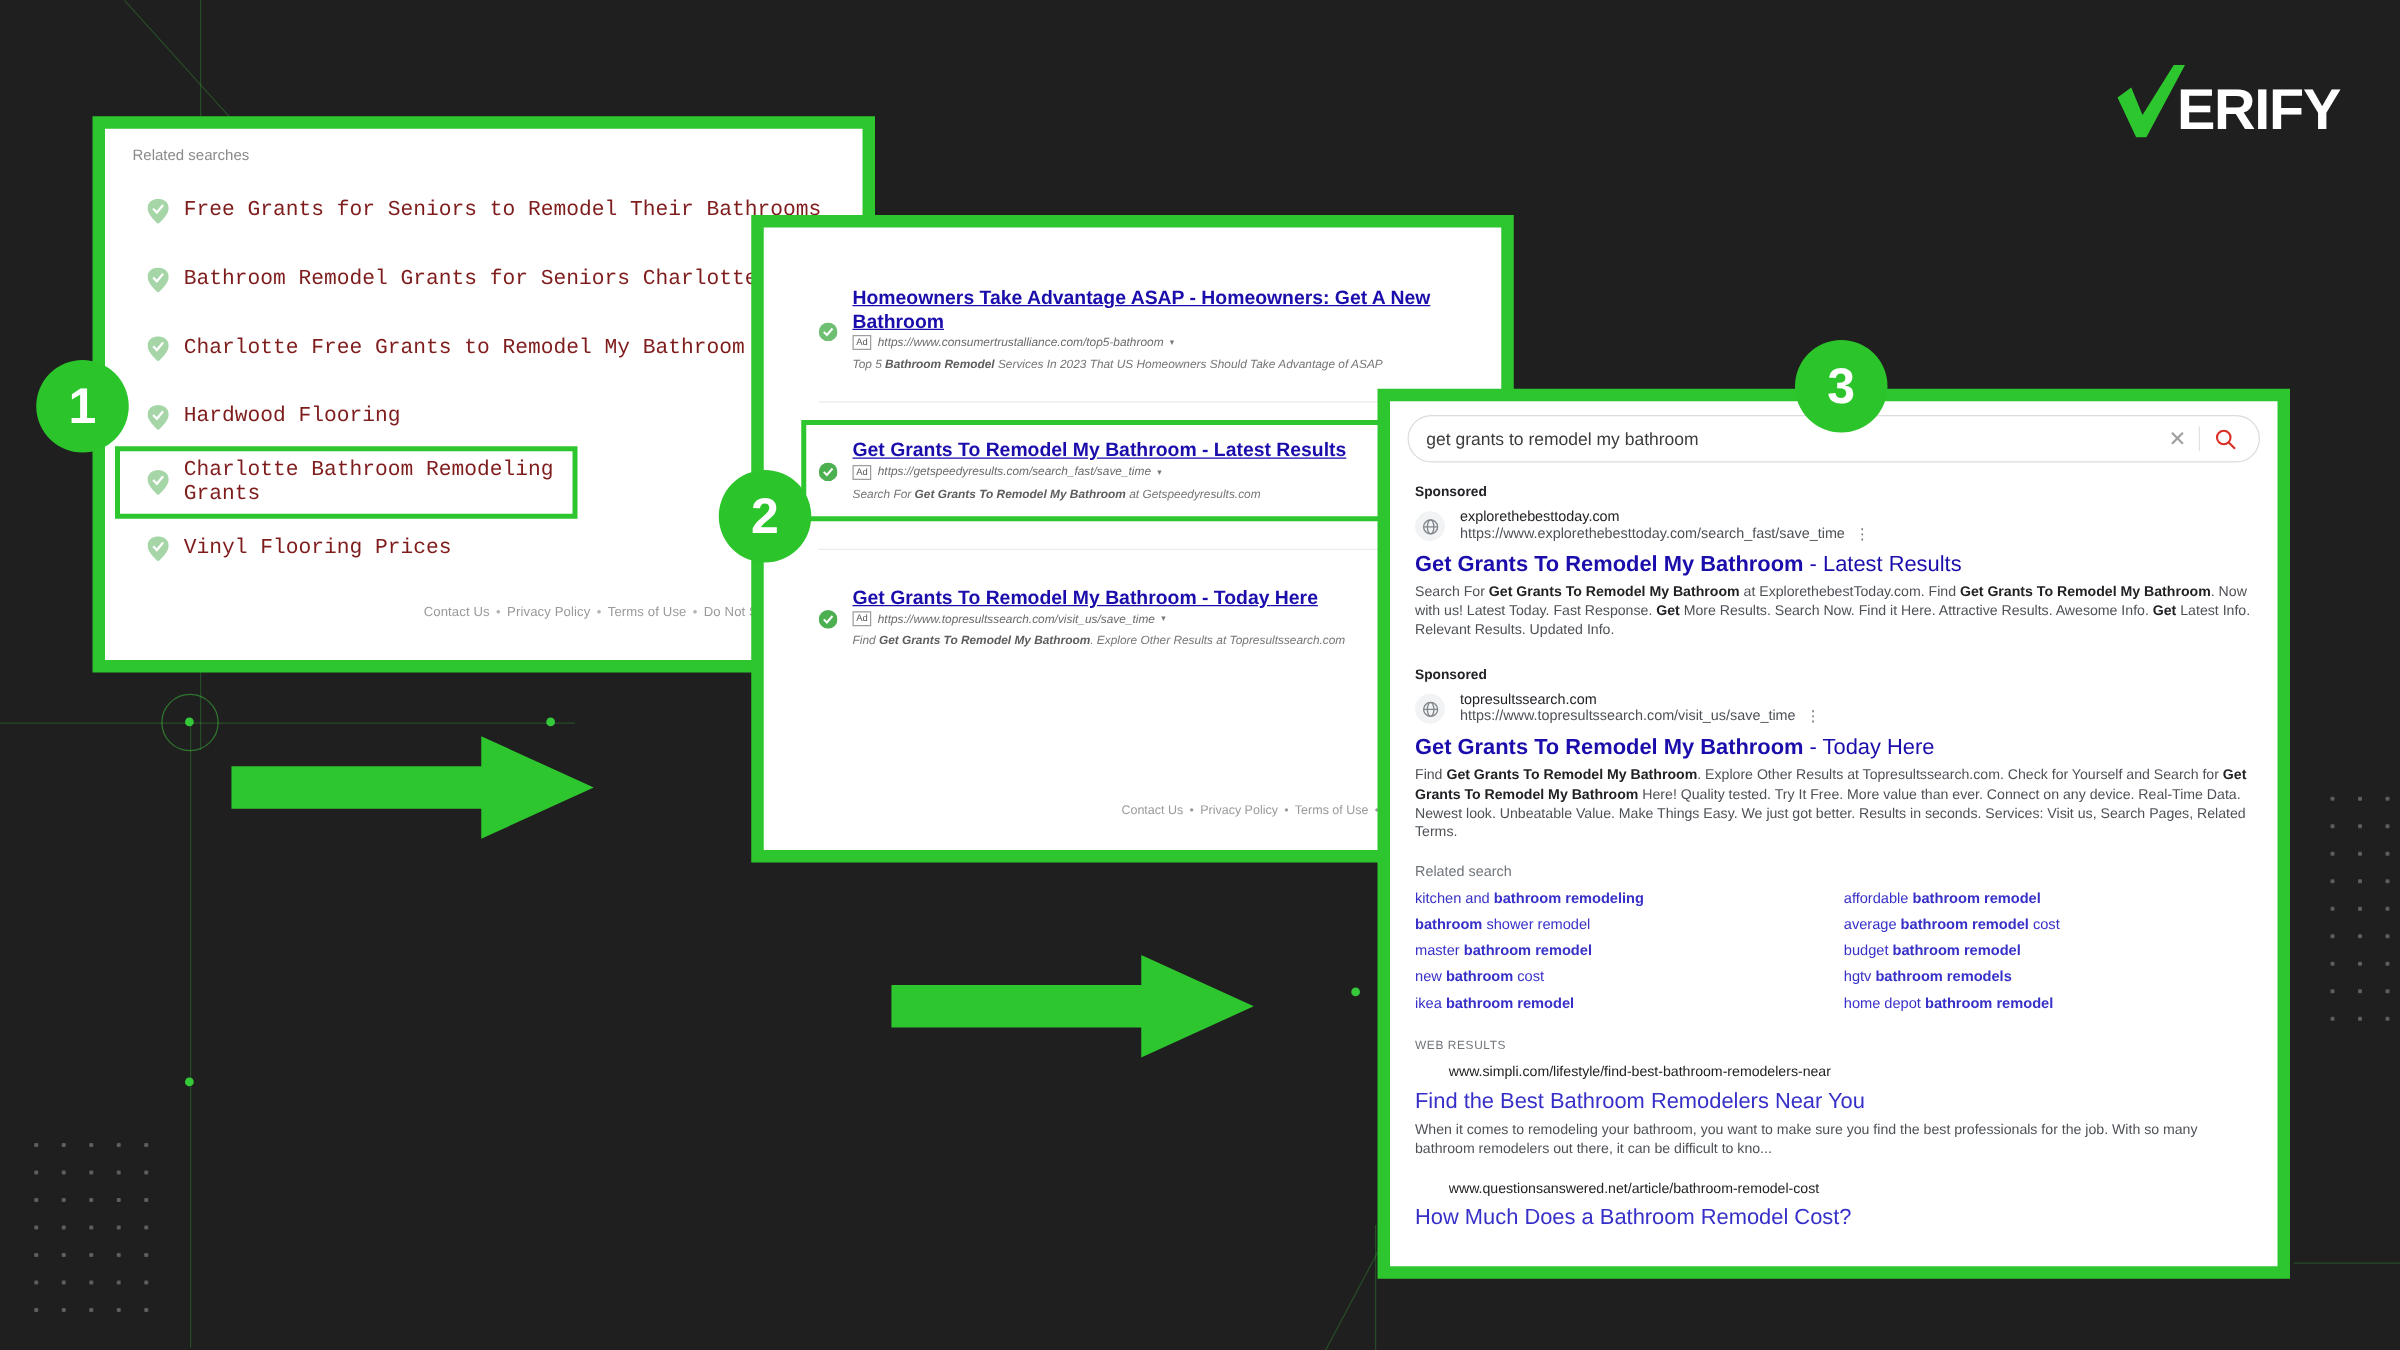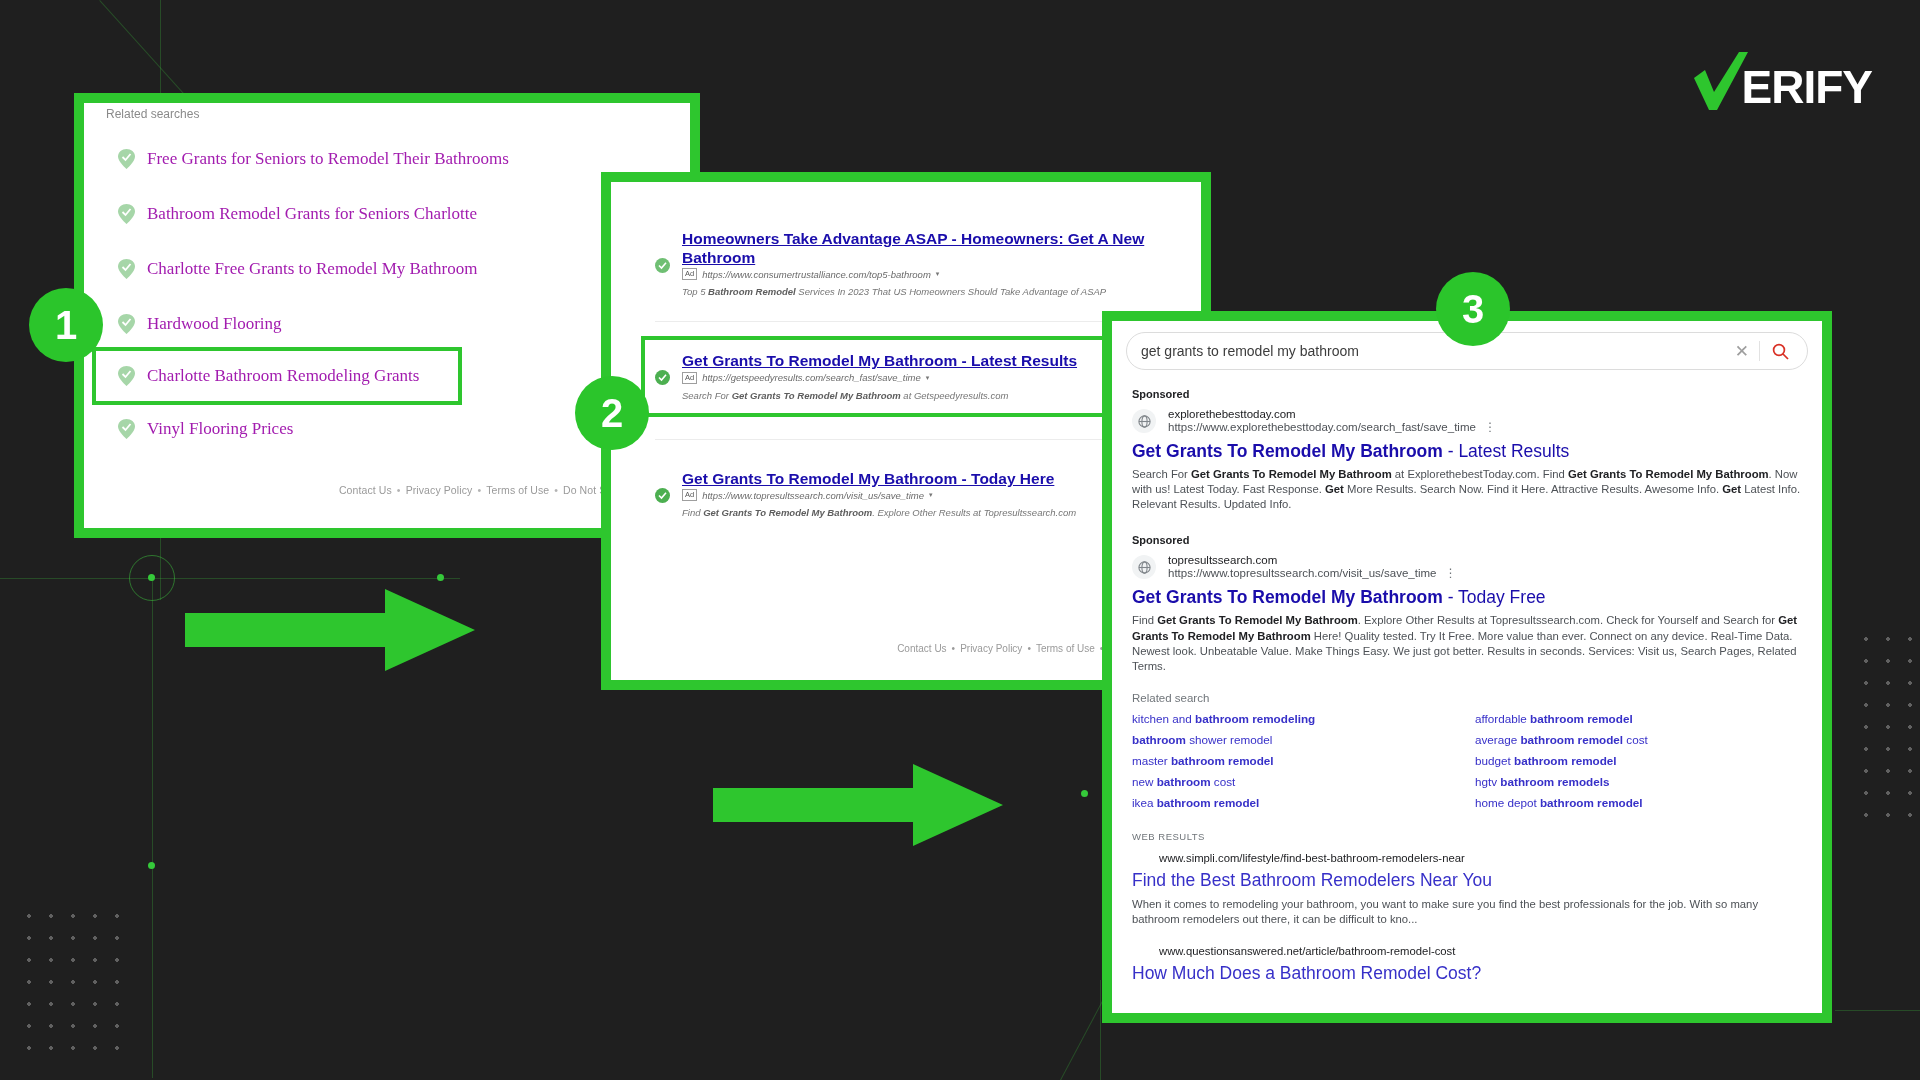--- a/index.html
+++ b/index.html
@@ -91,34 +91,34 @@
     width: 100%; height: 100%;
     background: #ffffff;
     overflow: hidden;
     position: relative;
   }
 
   
   #panel1 { left: 74px; top: 93px; width: 626px; height: 445px; z-index: 20; }
   .p1-head {
     font-size: 12px; color: #8a8a8a;
-    padding: 4px 0 0 22px;
+    padding: 14px 0 0 22px;
     font-family: "Liberation Sans", sans-serif;
   }
   .p1-list { padding: 10px 0 0 34px; }
   .p1-item {
     display: flex; align-items: center;
     height: 55px;
     position: relative;
   }
   .p1-item .pin { margin-right: 12px; flex: 0 0 auto; }
   .p1-item .txt {
-    color: #a21caf;
+    color: #7f1d1d;
     font-size: 17px;
-    font-family: Liberation Serif, serif;
+    font-family: Liberation Mono, monospace;
   }
   .p1-item.highlighted {
     outline: 4px solid #2ec62e;
     margin-left: -22px;
     padding-left: 22px;
     width: 362px;
     height: 50px;
   }
   .p1-footer {
     position: absolute;
@@ -486,21 +486,21 @@
               </svg>
             </span>
             <div>
               <div class="src-name">topresultssearch.com</div>
               <div style="display:flex;align-items:center;">
                 <span class="src-url">https://www.topresultssearch.com/visit_us/save_time</span>
                 <span class="kebab">⋮</span>
               </div>
             </div>
           </div>
-          <div class="serp-title"><b>Get Grants To Remodel My Bathroom</b><span class="thin"> - Today Free</span></div>
+          <div class="serp-title"><b>Get Grants To Remodel My Bathroom</b><span class="thin"> - Today Here</span></div>
           <div class="serp-snippet">Find <b>Get Grants To Remodel My Bathroom</b>. Explore Other Results at Topresultssearch.com. Check for Yourself and Search for <b>Get Grants To Remodel My Bathroom</b> Here! Quality tested. Try It Free. More value than ever. Connect on any device. Real-Time Data. Newest look. Unbeatable Value. Make Things Easy. We just got better. Results in seconds. Services: Visit us, Search Pages, Related Terms.</div>
         </div>
 
         <div class="related-head">Related search</div>
         <div class="related-grid">
           <div class="related-item">kitchen and <b>bathroom remodeling</b></div>
           <div class="related-item">affordable <b>bathroom remodel</b></div>
           <div class="related-item"><b>bathroom</b> shower remodel</div>
           <div class="related-item">average <b>bathroom remodel</b> cost</div>
           <div class="related-item">master <b>bathroom remodel</b></div>

